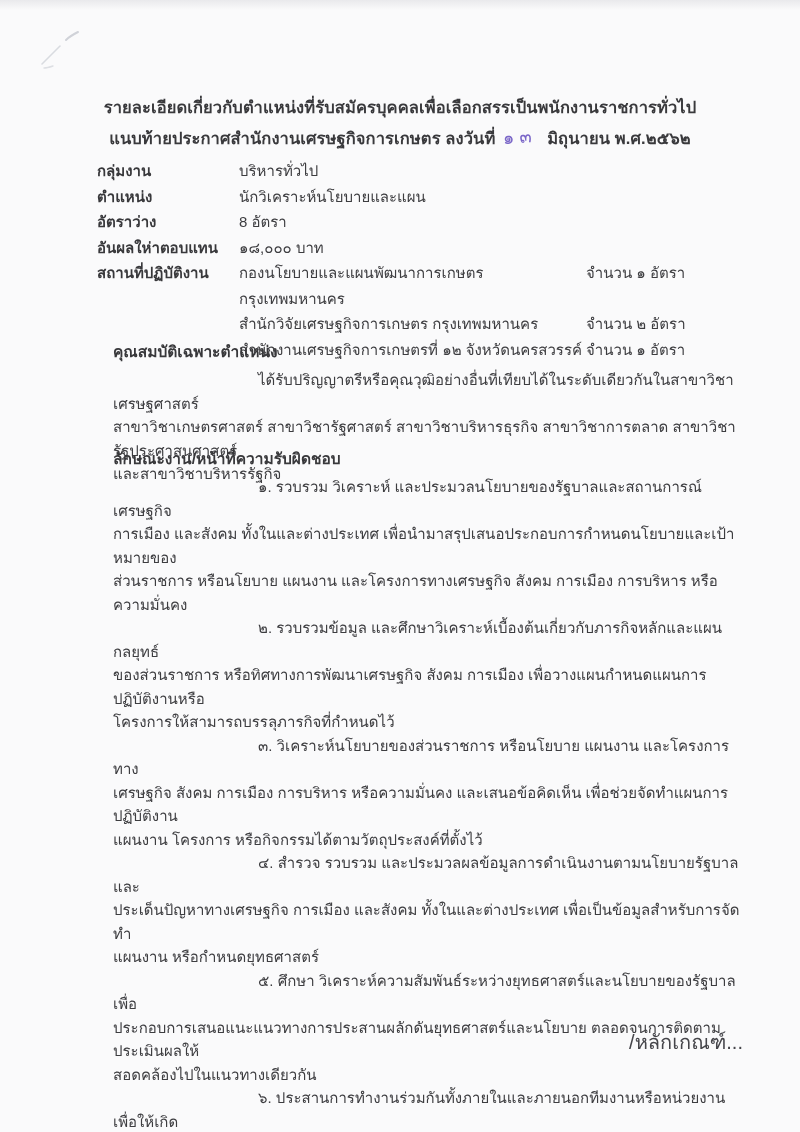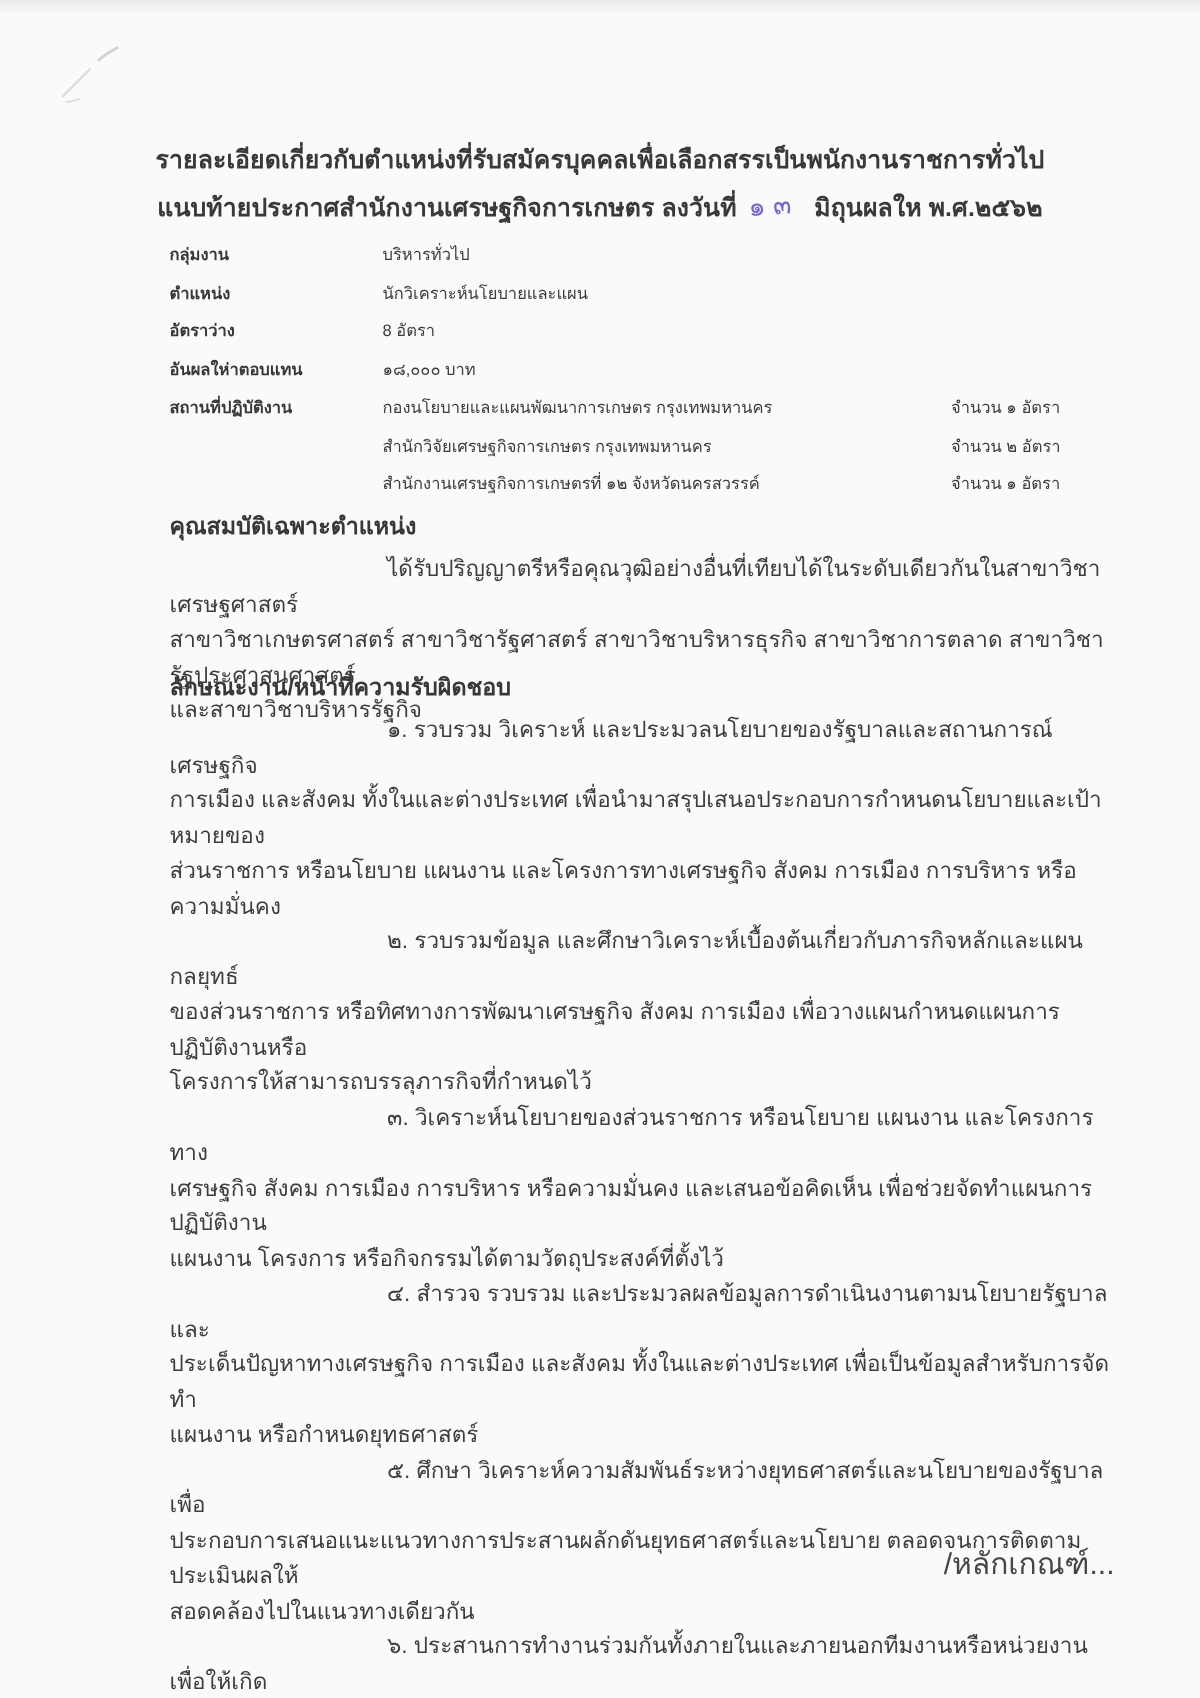--- a/index.html
+++ b/index.html
@@ -28,28 +28,28 @@
     display:inline-block;
     color:#7a66c8;
     font-weight:400;
     font-size:18px;
     letter-spacing:5px;
     margin:0 10px 0 8px;
     transform:rotate(-4deg) translateY(-1px);
   }
 
   .info-block{
-    position:absolute;top:158px;left:113px;width:630px;
-    font-size:11px;line-height:25.5px;
+    position:absolute;top:158px;left:97px;width:630px;
+    font-size:15px;line-height:25.5px;
   }
   .info-row{display:flex;}
   .info-label{flex:0 0 142px;font-weight:700;color:#38383b;}
   .info-value{flex:1 1 auto;}
   .site-rows{flex:1 1 auto;display:flex;flex-direction:column;}
-  .site-row{display:flex;gap:32px;}
+  .site-row{display:flex;}
   .site-place{flex:0 0 347px;}
   .site-count{flex:1 1 auto;}
 
   .section-qual{position:absolute;top:338px;left:113px;width:630px;}
   .section-duty{position:absolute;top:445px;left:113px;width:630px;}
   .section-heading{
     font-weight:700;font-size:15.5px;line-height:27px;color:#38383b;
     margin:0 0 3px 0;
   }
   .para{
@@ -73,21 +73,21 @@
 
   <svg class="pencil" width="70" height="62" viewBox="0 0 70 62">
     <path d="M48 14 C44 16,40 18,36 22" stroke="#c2c5cd" stroke-width="2" fill="none" stroke-linecap="round"></path>
     <path d="M30 28 C24 34,18 40,12 46" stroke="#ced1d8" stroke-width="1.6" fill="none" stroke-linecap="round"></path>
     <path d="M14 50 C17 50,20 49,23 48" stroke="#d4d6dc" stroke-width="1.4" fill="none" stroke-linecap="round"></path>
   </svg>
 
   <div class="title-block">
     <div>รายละเอียดเกี่ยวกับตำแหน่งที่รับสมัครบุคคลเพื่อเลือกสรรเป็นพนักงานราชการทั่วไป</div>
     <div>
-      <span>แนบท้ายประกาศสำนักงานเศรษฐกิจการเกษตร  ลงวันที่</span><span class="hand-date">๑๓</span><span>มิถุนผลให พ.ศ.๒๕๖๒</span>
+      <span>แนบท้ายประกาศสำนักงานเศรษฐกิจการเกษตร  ลงวันที่</span><span class="hand-date">๑๓</span><span>มิถุนายน พ.ศ.๒๕๖๒</span>
     </div>
   </div>
 
   <div class="info-block">
     <div class="info-row">
       <span class="info-label">กลุ่มงาน</span>
       <span class="info-value">บริหารทั่วไป</span>
     </div>
     <div class="info-row">
       <span class="info-label">ตำแหน่ง</span>

